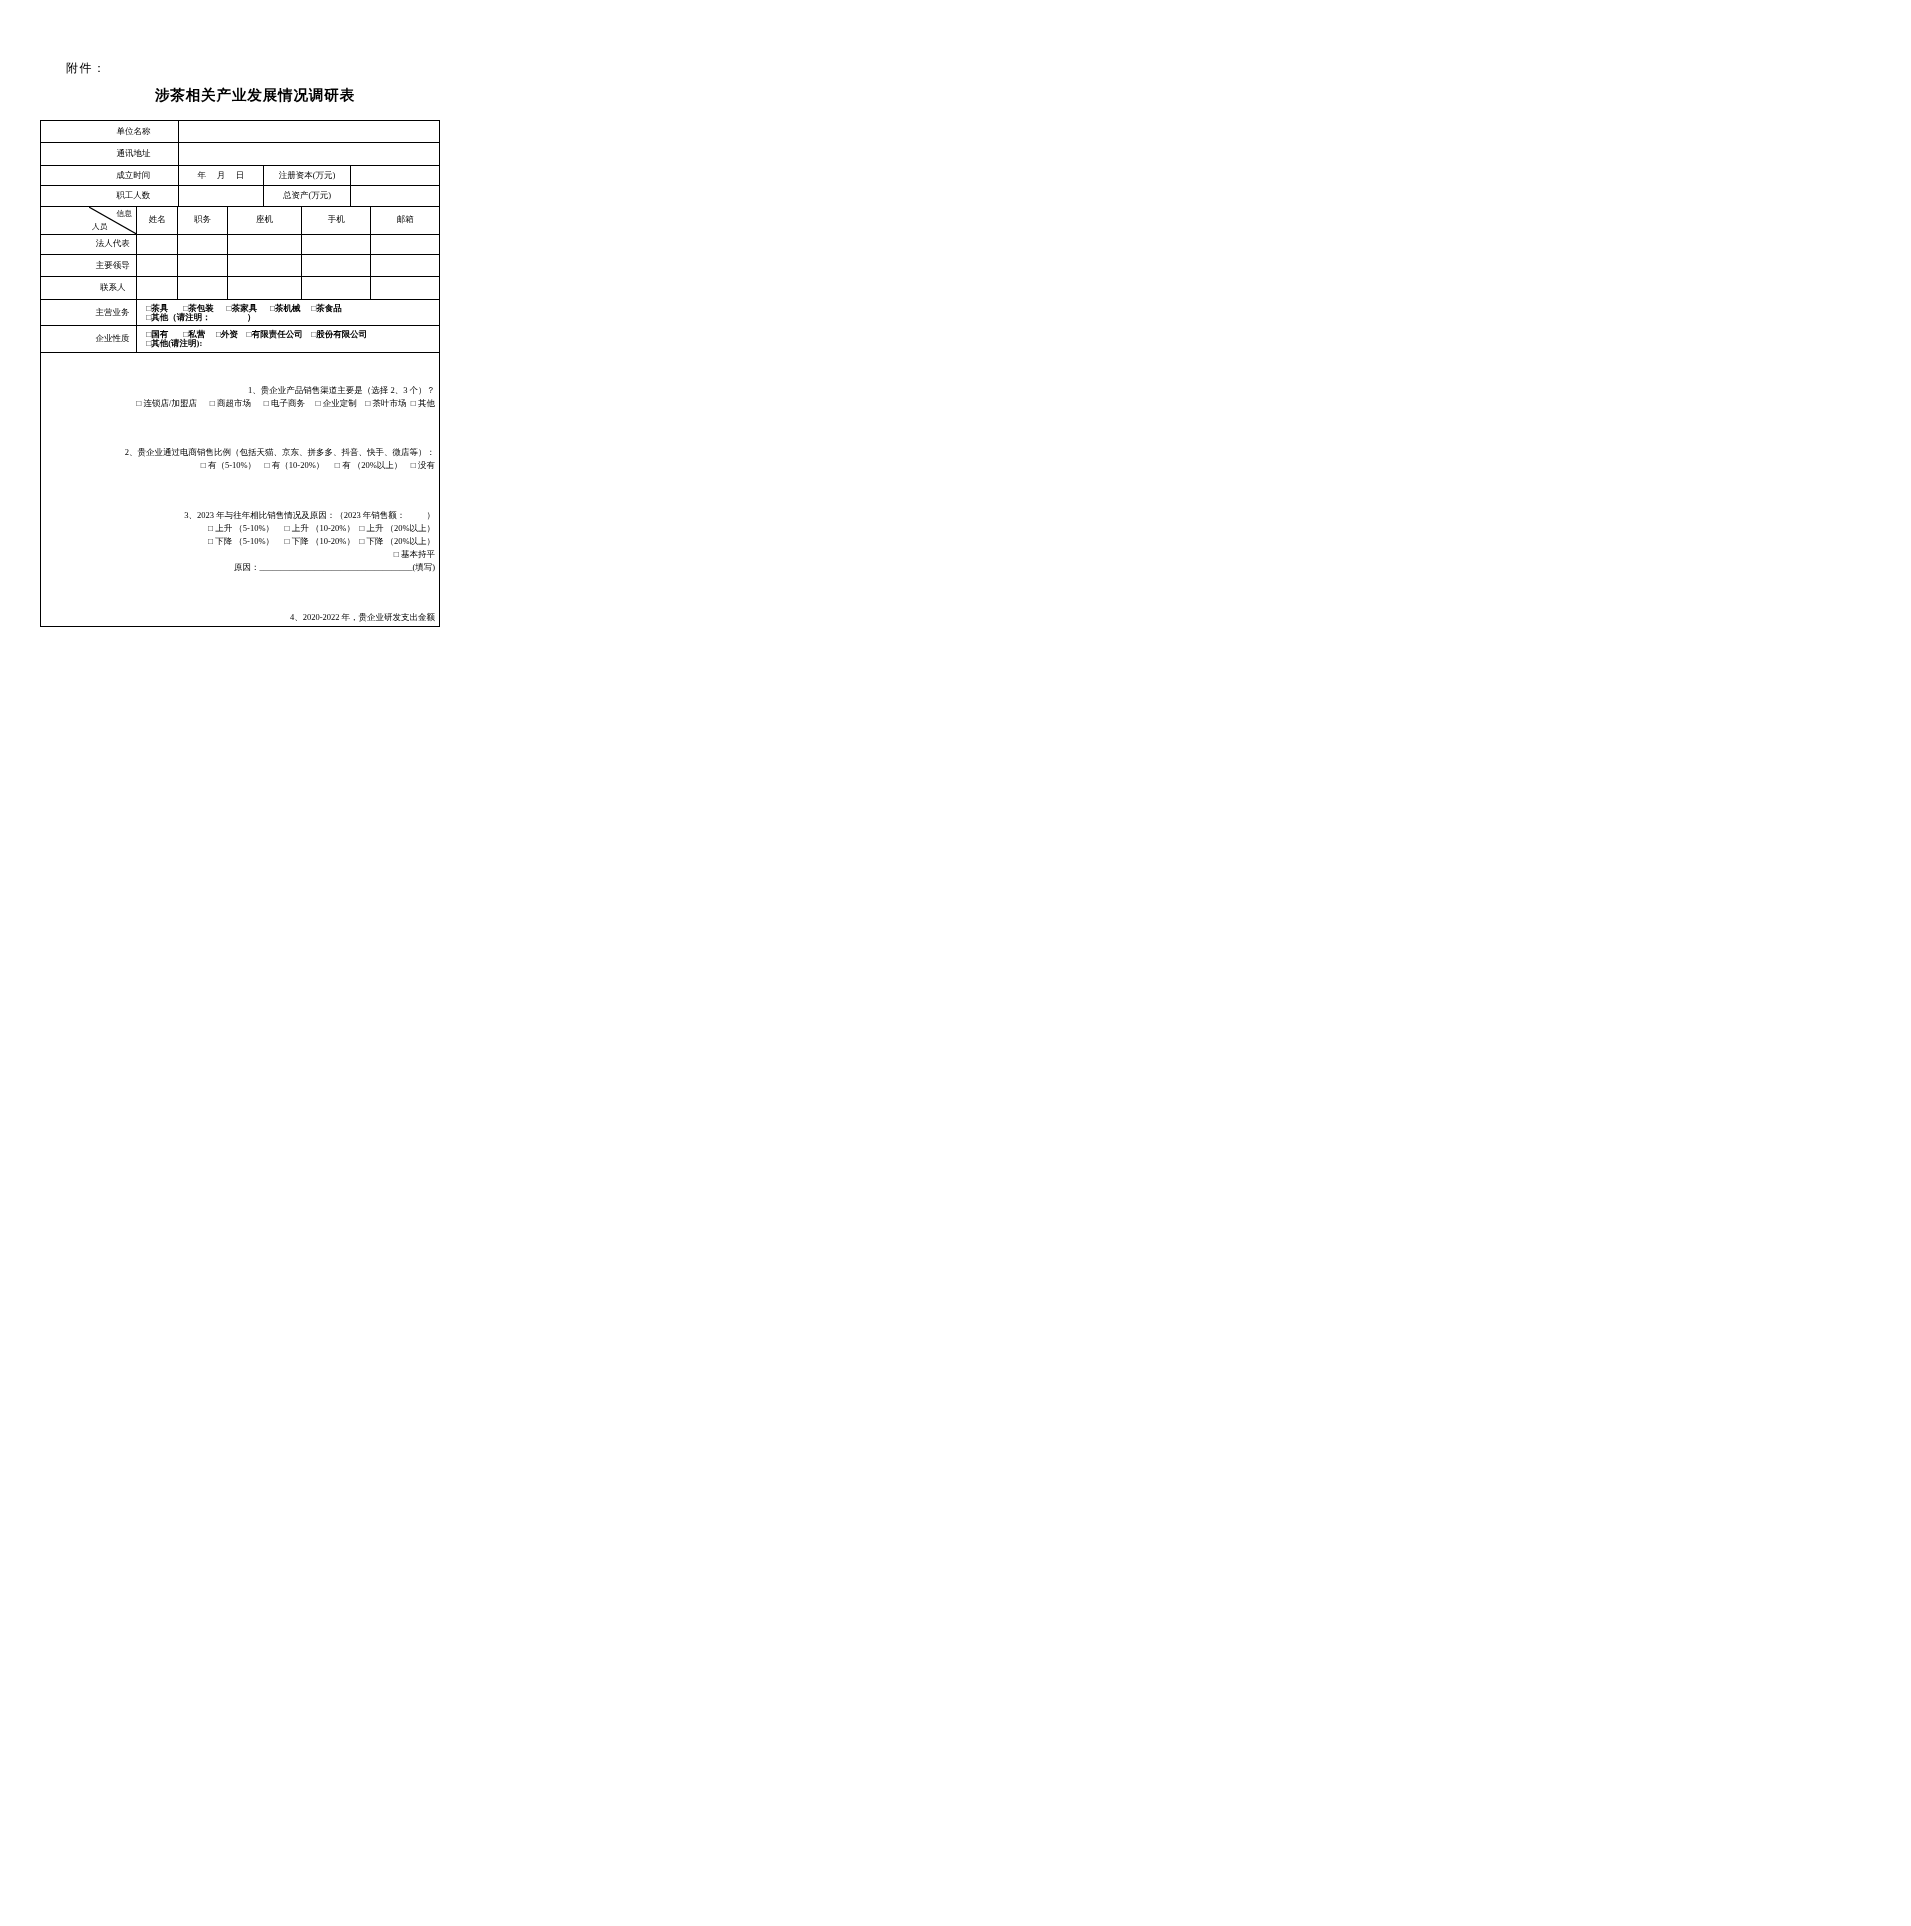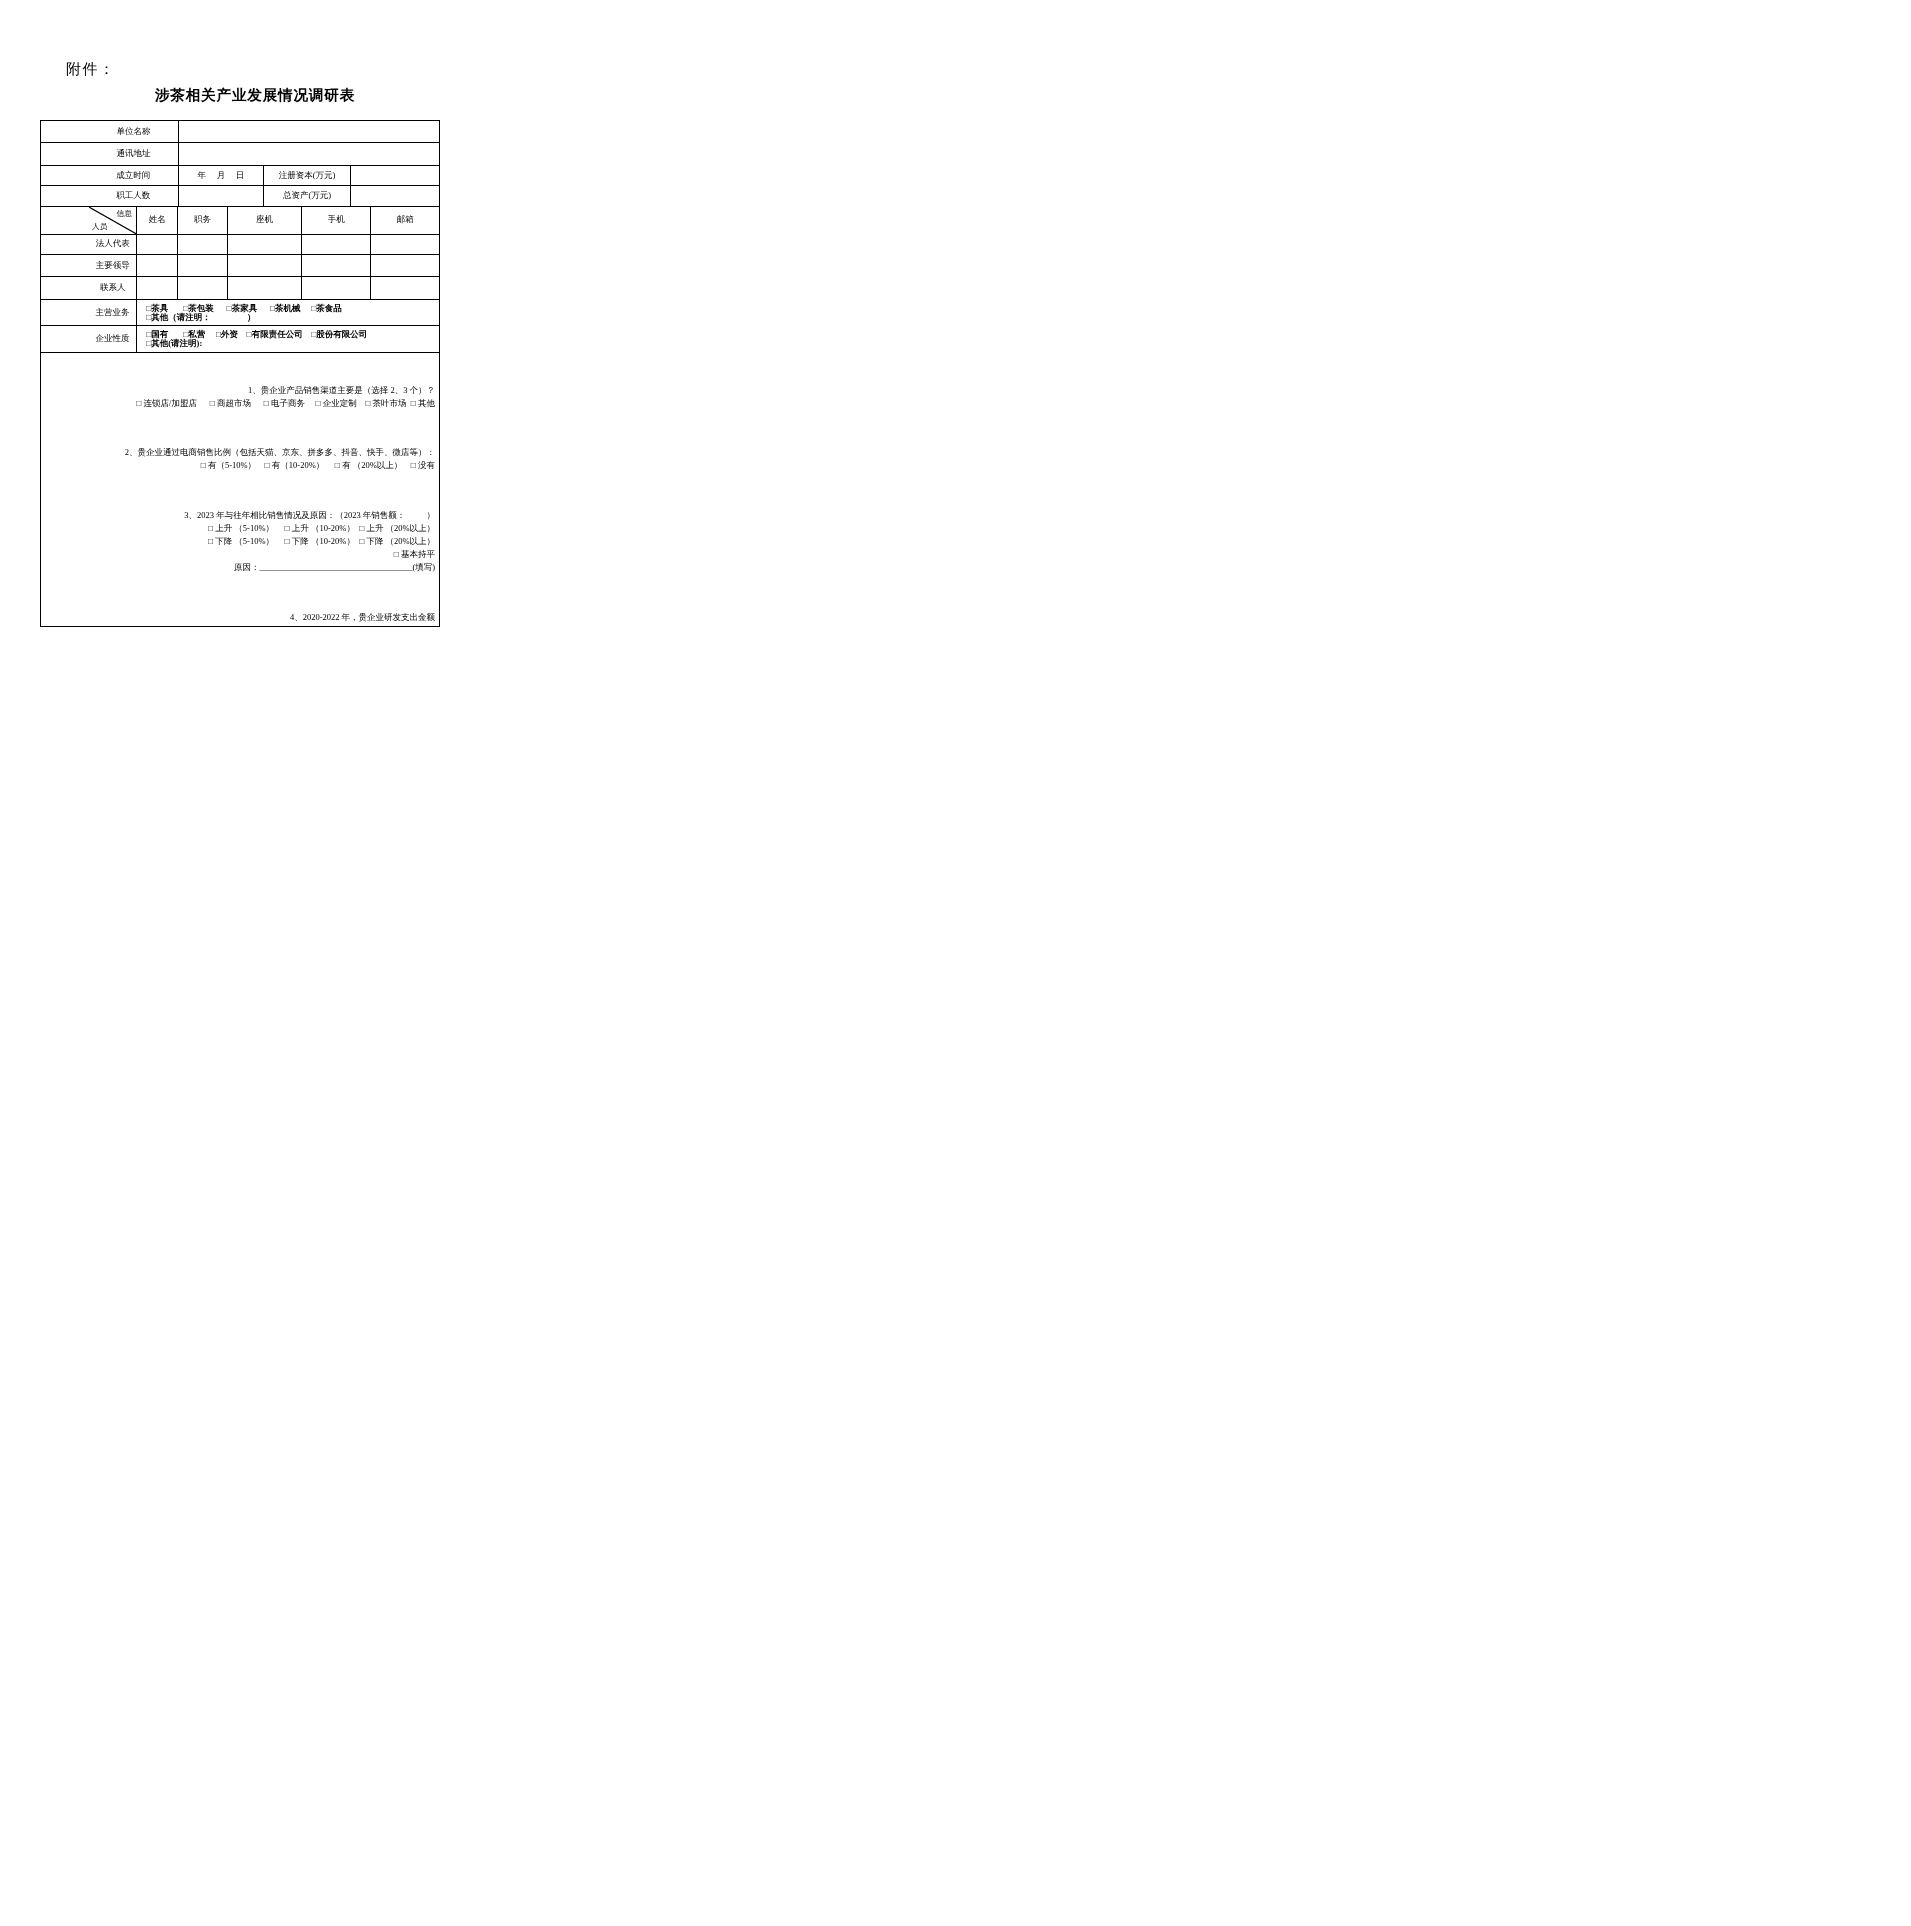--- a/index.html
+++ b/index.html
@@ -6,21 +6,21 @@
   .page{
     position:relative;
     width:478px;height:676px;
     background:#ffffff;
     color:#000;
     font-family:"Liberation Serif","DejaVu Serif",serif;
     overflow:hidden;
   }
   .attachment{
     position:absolute;top:60px;left:66px;
-    font-size:15px;letter-spacing:1.5px;
+    font-size:12px;letter-spacing:1.5px;
   }
   .title{
     position:absolute;top:86px;left:16px;width:100%;
     text-align:center;
     font-family:"Liberation Sans","DejaVu Sans",sans-serif;
     font-weight:bold;font-size:14.6px;letter-spacing:0.8px;
   }
   .sheet{
     position:absolute;left:40px;top:120px;width:398px;
     border:1.5px solid #000;

